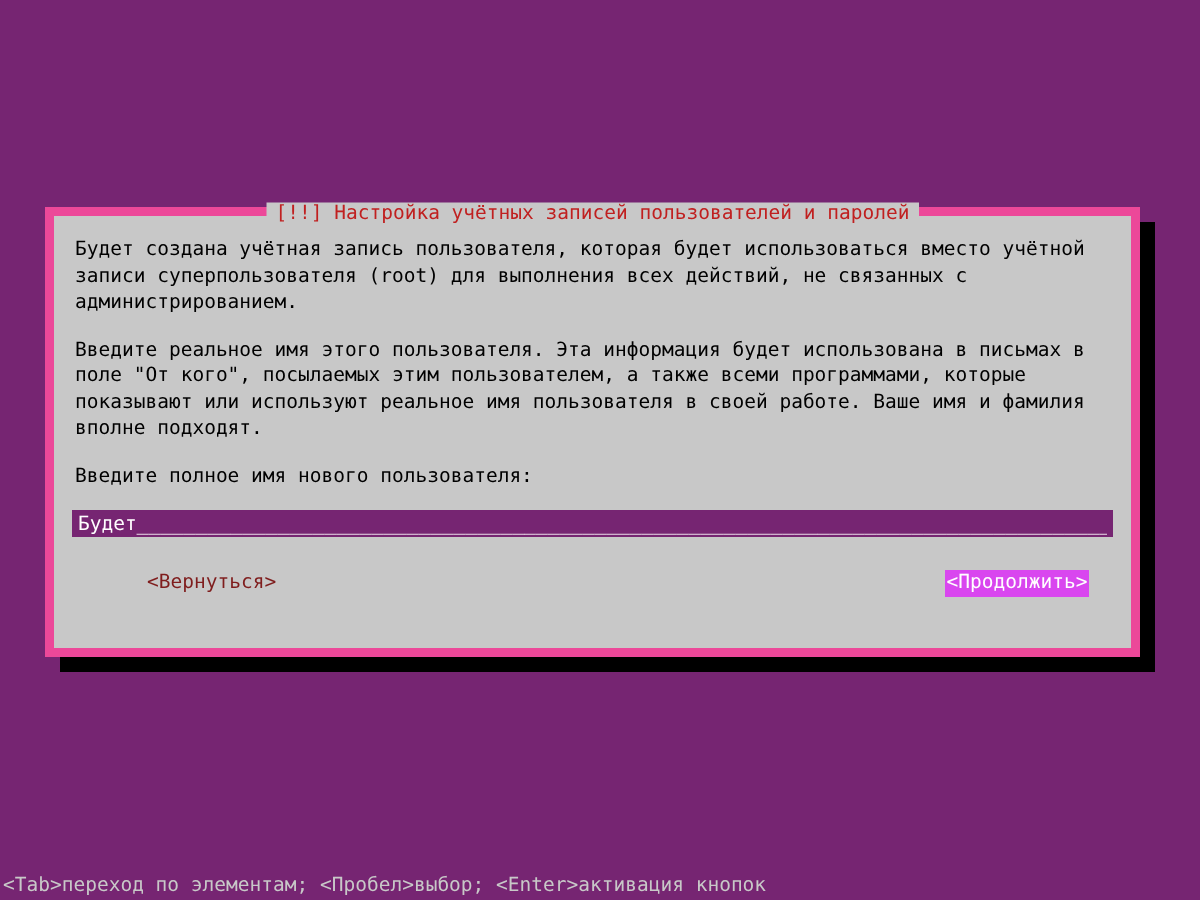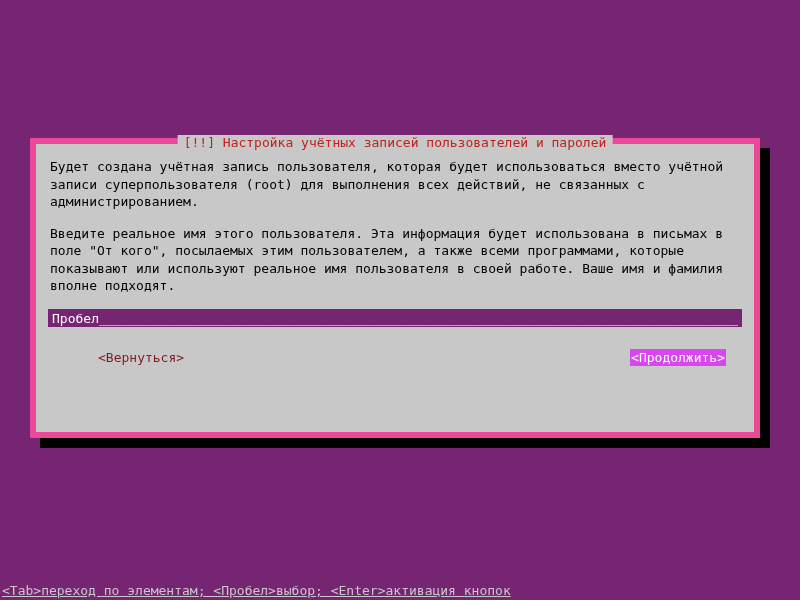--- a/index.html
+++ b/index.html
@@ -84,39 +84,39 @@
     color: #fff;
     padding: 0 1px;
   }
   .footer {
     position: absolute;
     left: 0;
     bottom: 2px;
     color: #c8c8c8;
     padding: 0 2px;
     white-space: nowrap;
-    text-decoration: underline;
   }
 </style>
 </head>
 <body>
 
 <div class="dialog-shadow"></div>
 
 <div class="dialog">
   <div class="dialog-title">
     <span>[!!]</span>
     <span>Настройка учётных записей пользователей и паролей</span>
   </div>
   <div class="dialog-body">
     <div class="para">Будет создана учётная запись пользователя, которая будет использоваться вместо учётной записи суперпользователя (root) для выполнения всех действий, не связанных с администрированием.</div>
     <div class="para">Введите реальное имя этого пользователя. Эта информация будет использована в письмах в поле "От кого", посылаемых этим пользователем, а также всеми программами, которые показывают или используют реальное имя пользователя в своей работе. Ваше имя и фамилия вполне подходят.</div>
+    <div class="para">Введите полное имя нового пользователя:</div>
     <div class="input-line">
       <span class="underscore-fill">____________________________________________________________________________________________________________________</span>
-      <span class="input-text">Пробел</span>
+      <span class="input-text">Будет</span>
     </div>
     <div class="button-row">
       <span class="btn-back">&lt;Вернуться&gt;</span>
       <span class="btn-continue">&lt;Продолжить&gt;</span>
     </div>
   </div>
 </div>
 
 <div class="footer">&lt;Tab&gt;переход по элементам; &lt;Пробел&gt;выбор; &lt;Enter&gt;активация кнопок</div>
 

